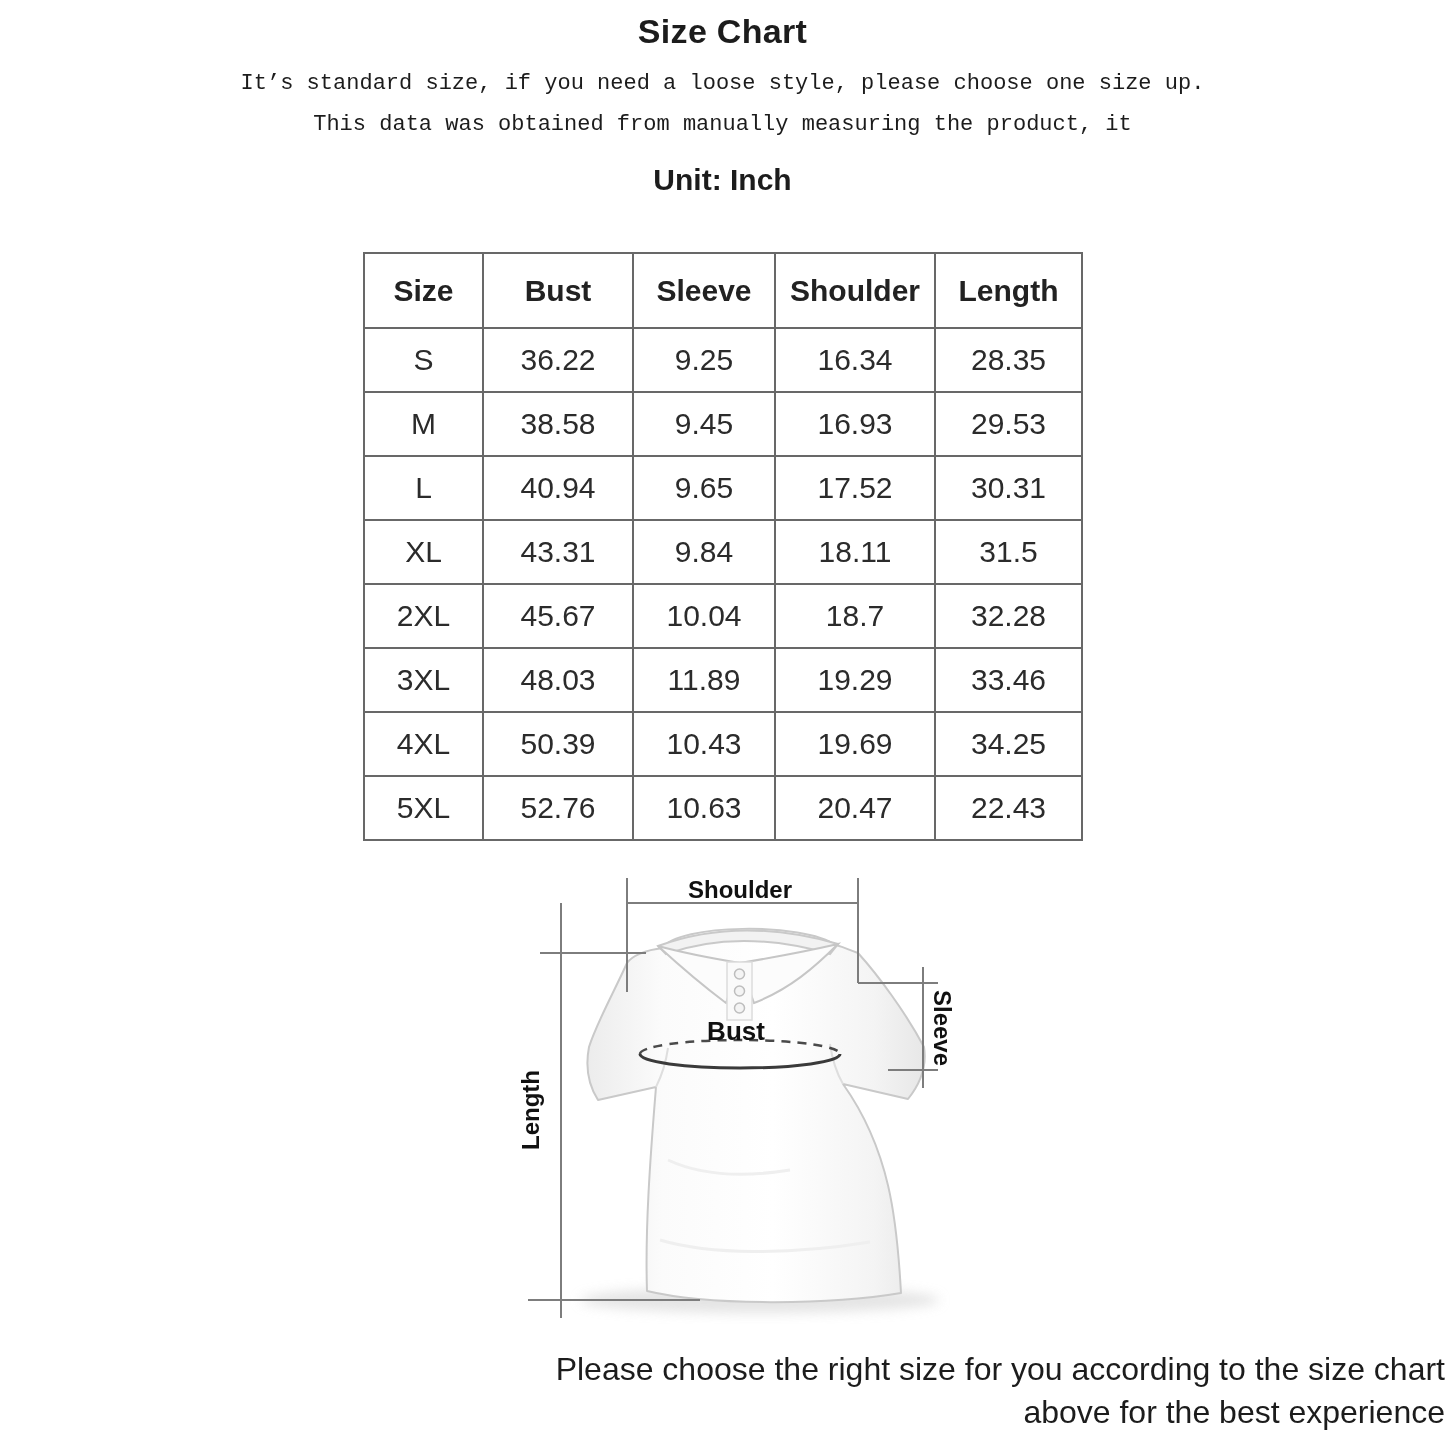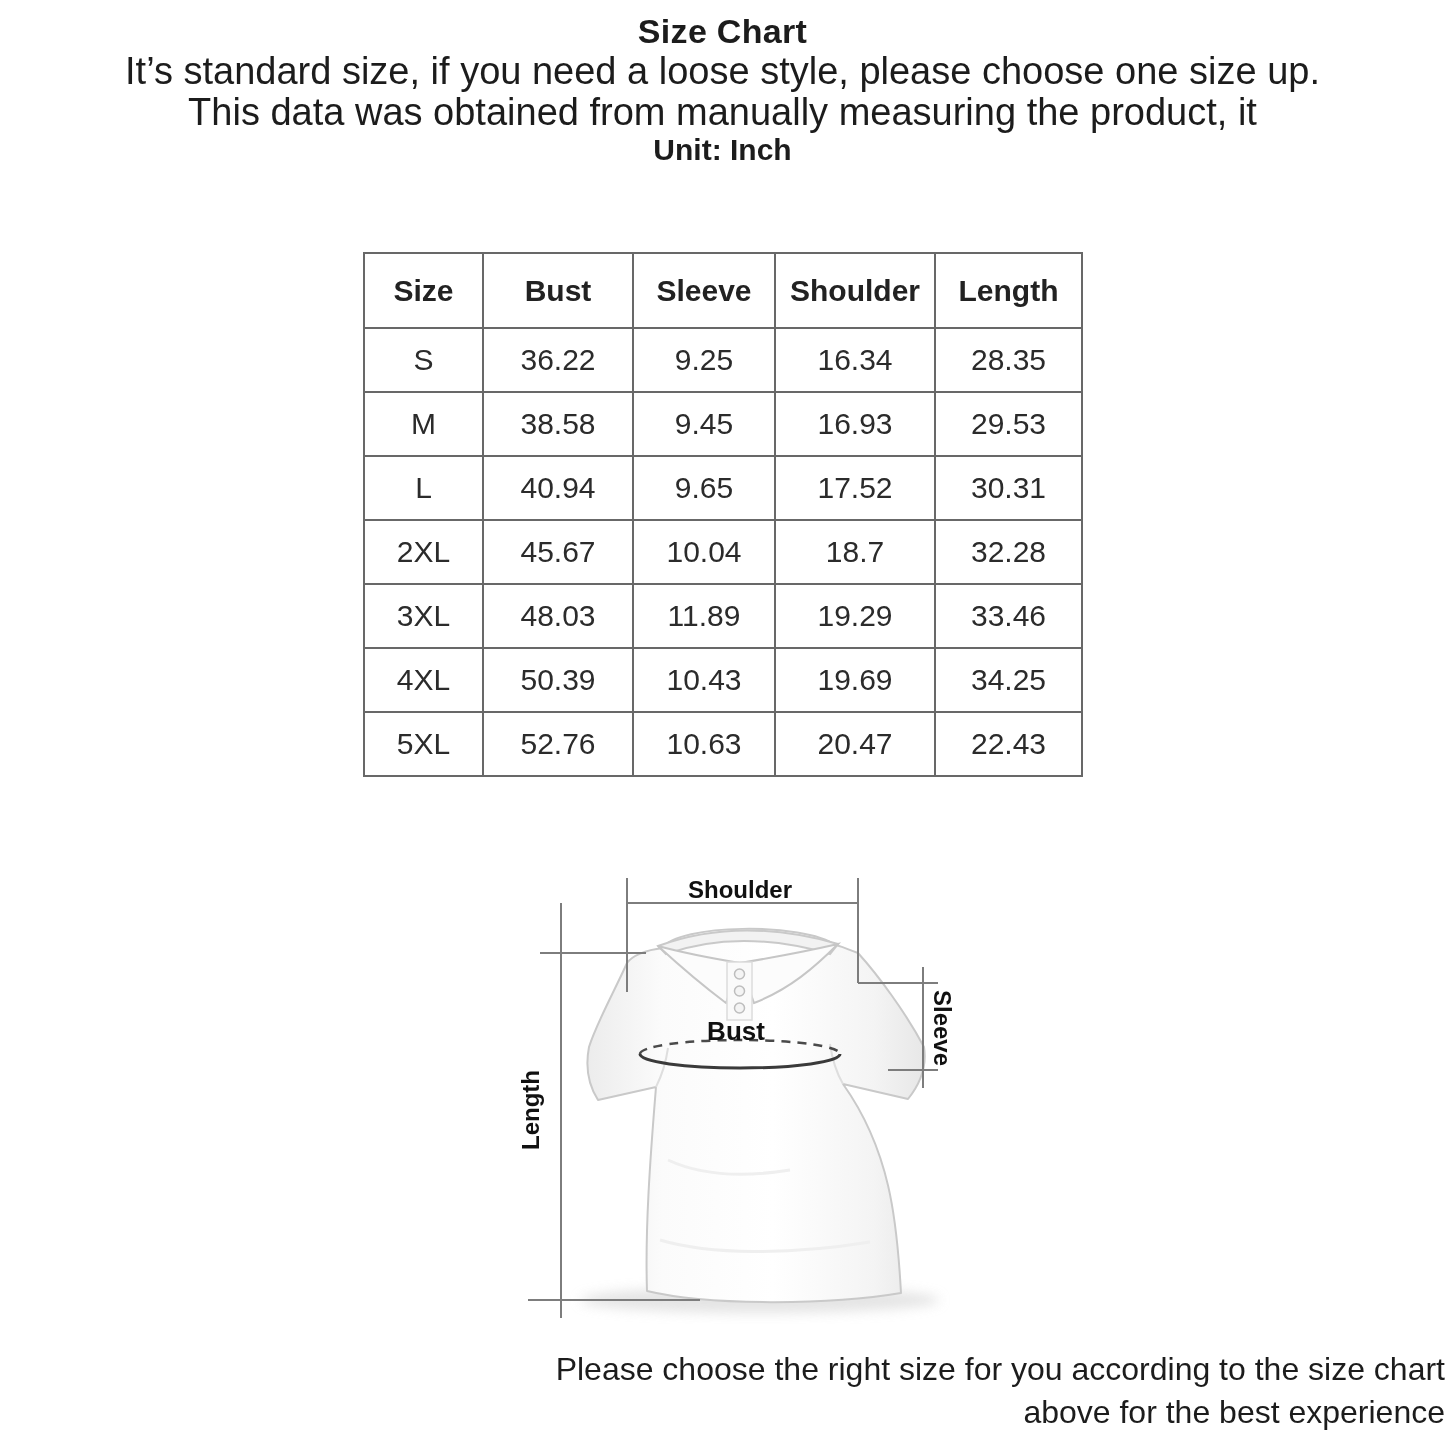--- a/index.html
+++ b/index.html
@@ -3,22 +3,22 @@
 <meta charset="utf-8">
 <style>
   html,body{margin:0;padding:0;background:#ffffff;}
   .canvas{
     position:relative;width:1445px;height:1445px;background:#ffffff;overflow:hidden;
     font-family:"Liberation Sans",sans-serif;color:#1c1c1c;
   }
   
   .header{position:absolute;top:0;left:0;width:1445px;text-align:center;}
   .title{padding-top:12px;font-size:34px;font-weight:bold;letter-spacing:.3px;}
-  .desc{margin-top:0;font-size:38px;line-height:41px;}
-  .unit{font-size:30px;font-weight:bold;}
+  .desc{margin-top:12px;font-size:22px;line-height:41px;font-family:Liberation Mono, monospace;}
+  .unit{margin-top:18px;font-size:30px;font-weight:bold;}
   
   .size-table{
     position:absolute;left:363px;top:252px;border-collapse:collapse;table-layout:fixed;width:718px;
   }
   .size-table td,.size-table th{
     border:2px solid #686868;text-align:center;vertical-align:middle;
     font-size:30px;color:#2b2b2b;padding:0;
   }
   .size-table thead th{height:73px;font-weight:bold;color:#222;}
   .size-table tbody td{height:62px;font-weight:normal;}
@@ -75,20 +75,27 @@
         <td>9.45</td>
         <td>16.93</td>
         <td>29.53</td>
       </tr>
       <tr>
         <td>L</td>
         <td>40.94</td>
         <td>9.65</td>
         <td>17.52</td>
         <td>30.31</td>
+      </tr>
+      <tr>
+        <td>XL</td>
+        <td>43.31</td>
+        <td>9.84</td>
+        <td>18.11</td>
+        <td>31.5</td>
       </tr>
       <tr>
         <td>2XL</td>
         <td>45.67</td>
         <td>10.04</td>
         <td>18.7</td>
         <td>32.28</td>
       </tr>
       <tr>
         <td>3XL</td>

